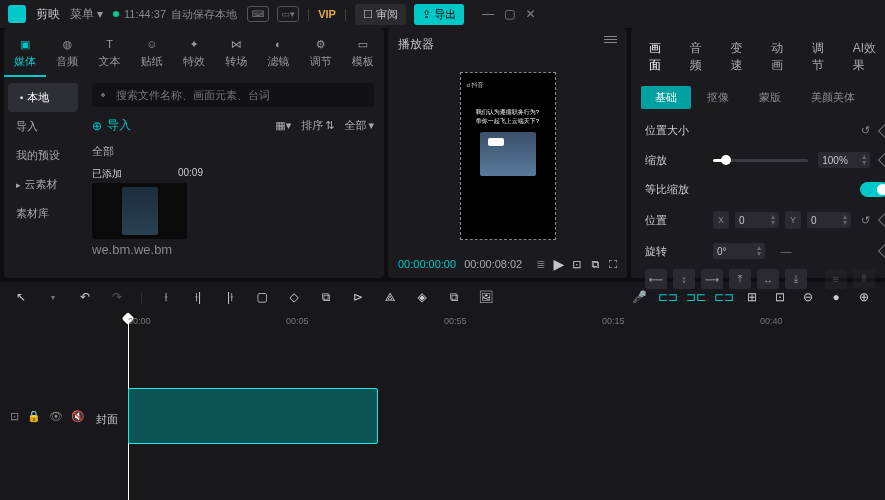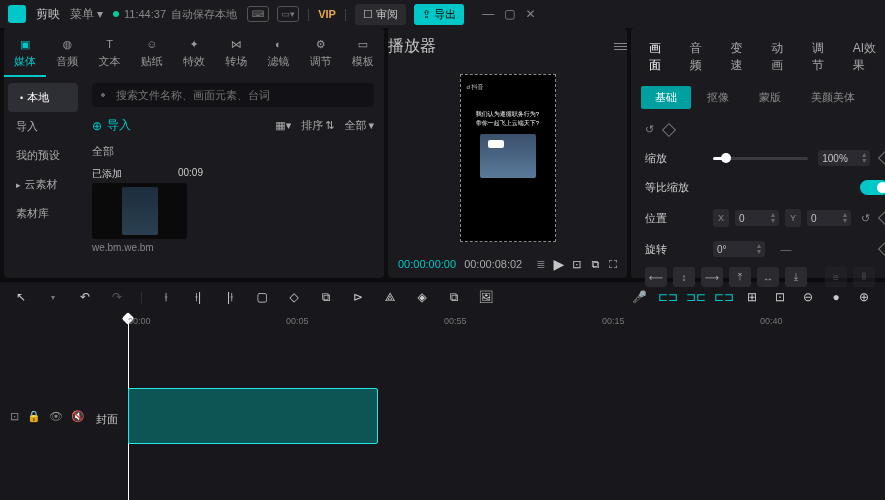--- a/index.html
+++ b/index.html
@@ -34,24 +34,24 @@
     .search { width:100%; background:#121216; border:none; padding:6px 24px; border-radius:4px; color:#888; font-size:11px; background-image:radial-gradient(circle,#666 2px,transparent 2px); background-repeat:no-repeat; background-position:8px center; background-size:6px 6px; }
     .row2 { display:flex; align-items:center; margin-top:10px; gap:14px; font-size:12px; }
     .import { color:#00c8c8; display:flex; gap:5px; align-items:center; cursor:pointer; }
     .row2-right { margin-left:auto; display:flex; gap:10px; color:#aaa; font-size:11px; }
     .iconbtn { cursor:pointer; display:flex; align-items:center; gap:2px; }
     .cat-label { margin-top:10px; font-size:11px; color:#aaa; }
     .clip { margin-top:8px; width:111px; }
     .clip-hdr { display:flex; justify-content:space-between; font-size:10px; color:#ccc; margin-bottom:2px; }
     .thumb { width:95px; height:56px; background:#0a0a0a; border-radius:3px; display:flex; align-items:center; justify-content:center; }
     .thumb-inner { width:36px; height:48px; background:linear-gradient(#1d2d3d,#2a4050); border-radius:2px; }
-    .clip-name { font-size:10px; color:#888; margin-top:3px; }
+    .clip-name { font-size:13px; color:#888; margin-top:3px; }
 
     .center { width: 248px; }
-    .player-hdr { display:flex; align-items:center; justify-content:space-between; padding:8px 0; font-size:16px; }
+    .player-hdr { display:flex; align-items:flex-start; justify-content:space-between; padding:8px 10px; font-size:12px; }
     .ham { display:flex; flex-direction:column; gap:2px; cursor:pointer; }
     .ham span { width:13px; height:1px; background:#888; }
     .preview { flex:1; display:flex; align-items:center; justify-content:center; padding:4px; }
     .canvas { width:96px; height:168px; background:#000; border:1px dashed #888; position:relative; padding:8px 6px; display:flex; flex-direction:column; align-items:center; }
     .wm { font-size:6px; color:#ccc; align-self:flex-start; }
     .txt { font-size:6px; color:#fff; text-align:center; margin-top:18px; line-height:1.5; }
     .pic { width:56px; height:44px; background:linear-gradient(#3a506b,#5a7a9b); margin-top:6px; border-radius:2px; position:relative; }
     .pic::after{content:"";position:absolute;top:6px;left:8px;width:16px;height:8px;background:#fff;border-radius:2px;}
     .player-ctrl { display:flex; align-items:center; gap:8px; padding:6px 10px; font-size:11px; }
     .time1 { color:#00c8c8; }
@@ -260,20 +260,21 @@
       <div class="rtab">AI效果</div>
     </div>
     <div class="subtabs">
       <div class="stab active">基础</div>
       <div class="stab">抠像</div>
       <div class="stab">蒙版</div>
       <div class="stab">美颜美体</div>
     </div>
     <div class="props">
       <div class="prow">
+        <span class="plabel" style="flex:1">位置大小</span>
         <span class="reset-ic">↺</span>
         <span class="diamond"></span>
       </div>
       <div class="prow">
         <span class="plabel">缩放</span>
         <div class="slider">
             <div class="slider-fill" style="width:14%"></div>
             <div class="slider-thumb" style="left:14%"></div>
           </div>
         <div class="valbox">

